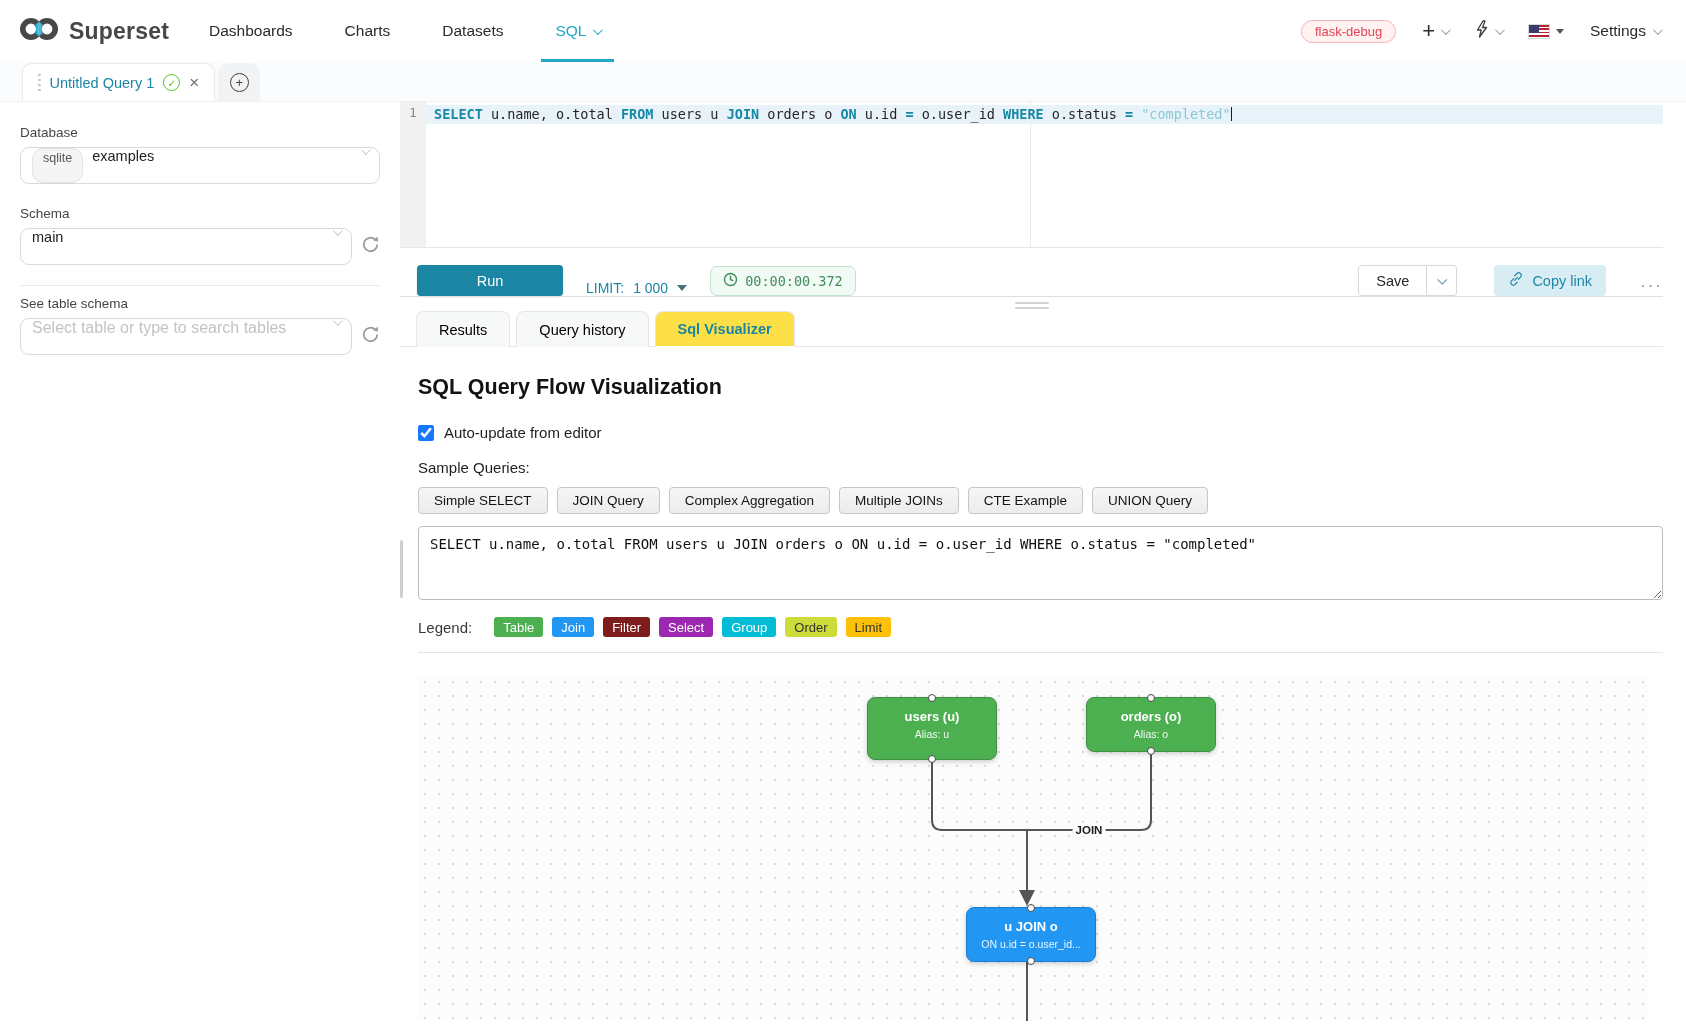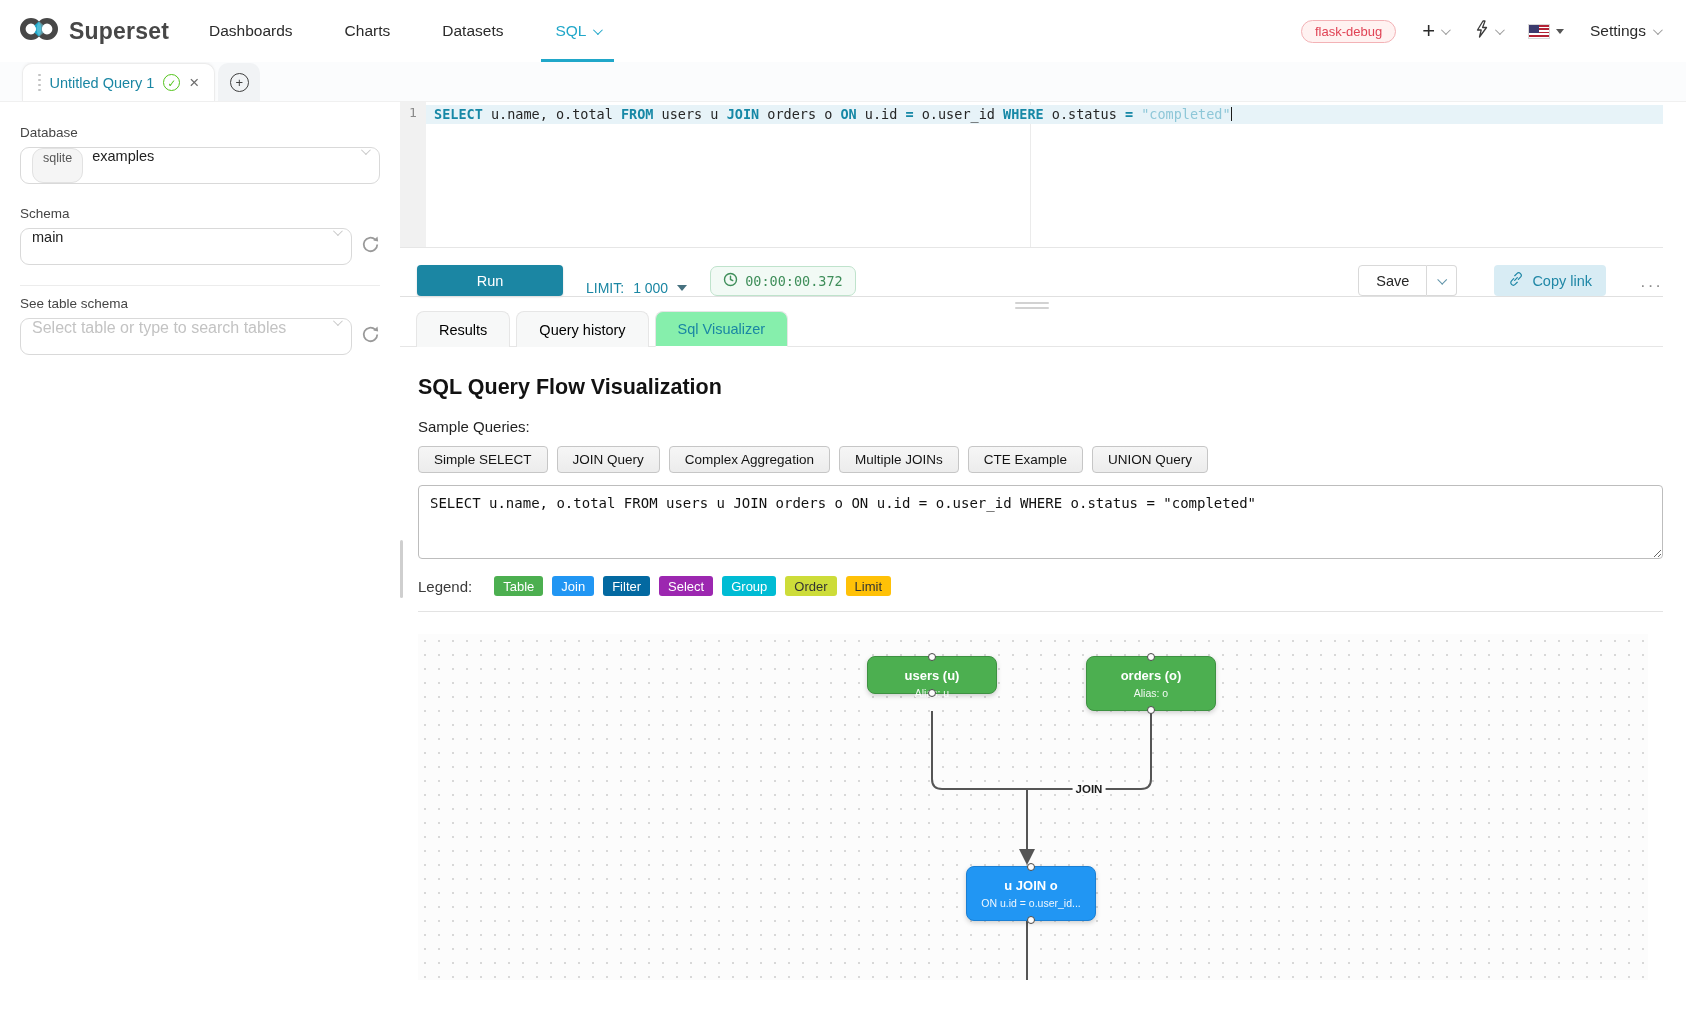--- a/index.html
+++ b/index.html
@@ -74,21 +74,21 @@
   .save-caret .chev { border-color:#5f93a8; transform:rotate(45deg) translateY(-1px); }
   .copy-btn { margin-left:14px; height:31px; padding:0 14px; display:flex; align-items:center; gap:8px; background:#d8ecf4; border:none; border-radius:4px; color:#1f87a6; font-size:14.5px; cursor:pointer; font-family:inherit; }
   .more-dots { margin-left:11px; color:#8c8c8c; font-size:17px; letter-spacing:2px; cursor:pointer; }
 
   
   .south-divider { border-top:1px solid #e0e0e0; }
   .pane-handle { width:34px; margin:5px auto 2px; display:flex; flex-direction:column; gap:3px; cursor:row-resize; }
   .pane-handle i { height:2px; background:#d2d2d2; border-radius:1px; }
   .rtabs { display:flex; gap:6px; padding-left:16px; border-bottom:1px solid #e6e6e6; }
   .rtab { height:36px; display:flex; align-items:center; padding:0 22px; background:#f7f8f8; border:1px solid #e6e6e6; border-bottom:none; border-radius:8px 8px 0 0; font-size:14.5px; color:#000000; cursor:pointer; margin-bottom:-1px; }
-  .rtab.active { background:#86efac; color:#1a86a3; border-bottom:1px solid #fff; }
+  .rtab.active { background:#fde047; color:#1a86a3; border-bottom:1px solid #fff;font-weight:bold; }
 
   
   .panel { flex:1; padding-left:18px; overflow:hidden; }
   .panel h1 { margin-top:28px; font-size:21.5px; color:#121212; }
   .auto-row { margin-top:24px; display:flex; align-items:center; gap:10px; font-size:15px; color:#1f1f1f; }
   .auto-row input { width:16px; height:16px; accent-color:#1677ff; cursor:pointer; }
   .samples-label { margin-top:18px; font-size:15px; color:#1f1f1f; }
   .sample-row { margin-top:11px; display:flex; gap:9px; }
   .sample-btn { padding:5px 15px; font-size:13.5px; color:#141414; background:linear-gradient(#f6f6f6,#ececec); border:1px solid #c6c6c6; border-radius:4px; cursor:pointer; font-family:inherit; }
   .query-box { margin-top:12px; width:100%; height:74px; border:1px solid #bdbdbd; border-radius:4px; padding:9px 11px; font-family:"DejaVu Sans Mono",monospace; font-size:14px; color:#111; resize:vertical; }
@@ -273,57 +273,61 @@
       </div>
     <div class="rtabs" id="rtabs">
         <div class="rtab">Results</div>
         <div class="rtab">Query history</div>
         <div class="rtab active">Sql Visualizer</div>
       </div>
 
     <div class="panel">
       <h1>SQL Query Flow Visualization</h1>
 
+      <div class="auto-row">
+        <input type="checkbox" id="auto-upd" checked="" style="">
+        <label for="auto-upd">Auto-update from editor</label>
+      </div>
 
       <div class="samples-label">Sample Queries:</div>
       <div class="sample-row" id="sample-row">
           <button class="sample-btn">Simple SELECT</button>
           <button class="sample-btn">JOIN Query</button>
           <button class="sample-btn">Complex Aggregation</button>
           <button class="sample-btn">Multiple JOINs</button>
           <button class="sample-btn">CTE Example</button>
           <button class="sample-btn">UNION Query</button>
         </div>
 
       <textarea class="query-box" spellcheck="false" style="">SELECT u.name, o.total FROM users u JOIN orders o ON u.id = o.user_id WHERE o.status = "completed"</textarea>
 
       <div class="legend-row">
         <span>Legend:</span>
         <span style="display:flex;gap:9px" id="legend-chips">
             <span class="legend-chip" style="background: rgb(76, 175, 80); color: rgb(255, 255, 255);">Table</span>
             <span class="legend-chip" style="background: rgb(33, 150, 243); color: rgb(255, 255, 255);">Join</span>
-            <span class="legend-chip" style="background: #0369a1; color: rgb(255, 255, 255);">Filter</span>
+            <span class="legend-chip" style="background: #7f1d1d; color: rgb(255, 255, 255);">Filter</span>
             <span class="legend-chip" style="background: rgb(156, 39, 176); color: rgb(255, 255, 255);">Select</span>
             <span class="legend-chip" style="background: rgb(0, 188, 212); color: rgb(255, 255, 255);">Group</span>
             <span class="legend-chip" style="background: rgb(205, 220, 57); color: rgb(51, 51, 51);">Order</span>
             <span class="legend-chip" style="background: rgb(255, 193, 7); color: rgb(51, 51, 51);">Limit</span>
           </span>
       </div>
 
       <hr class="panel-hr">
 
       <div class="canvas" id="flow-canvas" style="width: 1230px; height: 346px;">
           <svg width="1230" height="346">
             <path d="M 514 77 L 514 145 Q 514 155 524 155 L 609 155" fill="none" stroke="#555555" stroke-width="2"></path>
             <path d="M 733 77 L 733 145 Q 733 155 723 155 L 609 155" fill="none" stroke="#555555" stroke-width="2"></path>
             <path d="M 609 155 L 609 222" fill="none" stroke="#555555" stroke-width="2"></path>
             <path d="M 609 287 L 609 346" fill="none" stroke="#555555" stroke-width="2"></path>
             <polygon points="609,231 601,215 617,215" fill="#555555"></polygon>
           </svg>
-          <div class="flow-node" style="left: 449px; top: 22px; width: 130px; height: 38px; background: rgb(76, 175, 80); border: 1px solid rgb(62, 145, 66);">
+          <div class="flow-node" style="left: 449px; top: 22px; width: 130px; height: 63px; background: rgb(76, 175, 80); border: 1px solid rgb(62, 145, 66);">
             <div class="fn-title">users (u)</div>
             <div class="fn-sub">Alias: u</div>
             <span class="port top"></span>
             <span class="port bottom"></span>
           </div>
           <div class="flow-node" style="left: 668px; top: 22px; width: 130px; height: 55px; background: rgb(76, 175, 80); border: 1px solid rgb(62, 145, 66);">
             <div class="fn-title">orders (o)</div>
             <div class="fn-sub">Alias: o</div>
             <span class="port top"></span>
             <span class="port bottom"></span>

